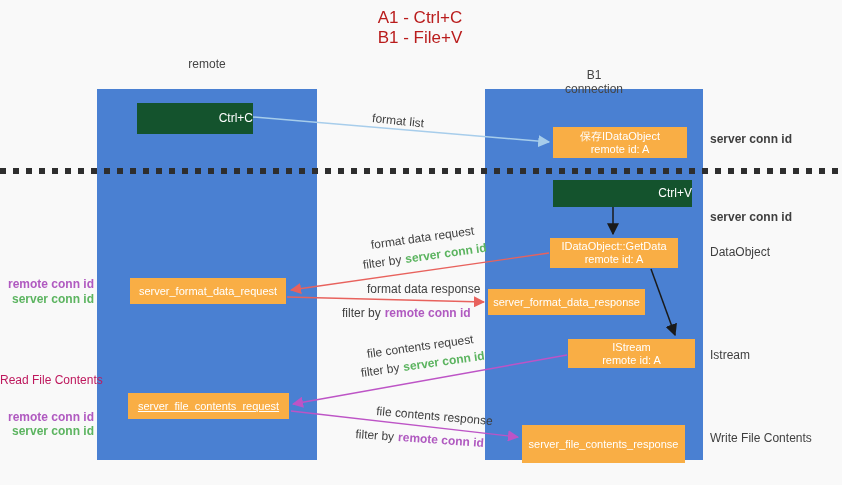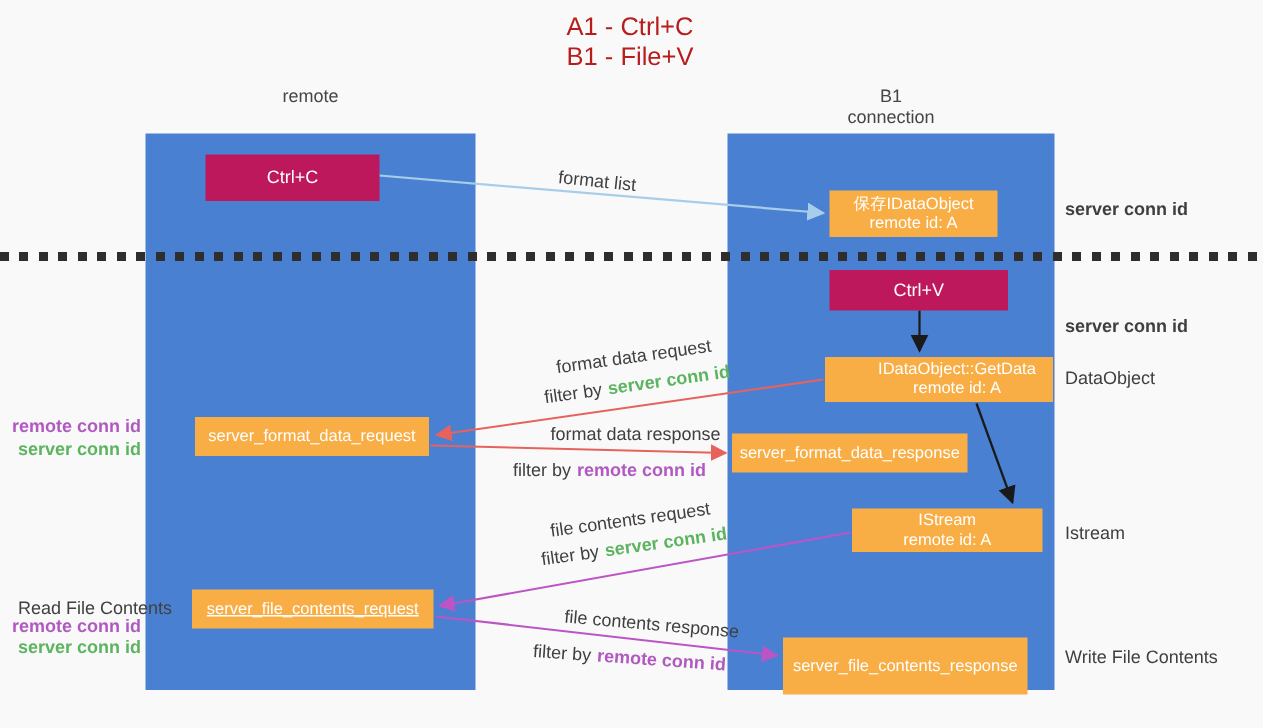--- a/index.html
+++ b/index.html
@@ -20,41 +20,41 @@
     text-align:center;color:#b91c1c;
     font-size:17px;line-height:20px;
     z-index:6;
   }
   
   .lane-header{
     top:57px;text-align:center;color:#454545;
     font-size:12px;line-height:14px;z-index:6;
   }
   .lane-header.left{left:97px;width:220px;}
-  .lane-header.right{left:485px;width:218px;}
+  .lane-header.right{left:485px;width:218px;margin-top:11px;}
   
   .lane{
     top:89px;height:371px;background:#4a80d2;z-index:1;
   }
   .lane.left{left:97px;width:220px;}
   .lane.right{left:485px;width:218px;}
   
   .divider{
     left:0;top:168px;width:842px;height:6px;z-index:2;
     background:repeating-linear-gradient(to right,#2e2e2e 0 6px,transparent 6px 13px);
   }
   
   .arrow-layer{left:0;top:0;width:842px;height:485px;z-index:3;}
   
   .node{
     z-index:4;color:#fff;text-align:center;
     display:flex;flex-direction:column;justify-content:center;
     font-size:11px;line-height:13px;
   }
-  .node.green{background:#be185d;}
+  .node.green{background:#14532d;align-items:flex-end;}
   .node.orange{background:#f9ae45;}
   .node.ctrl{font-size:12px;}
   
   .lbl{
     z-index:5;font-size:12px;color:#3f3f3f;white-space:nowrap;
     transform-origin:left top;
   }
   .lbl b.green, .green-lbl{color:#5cb460;font-weight:bold;}
   .lbl b.purple, .purple-lbl{color:#b05ac0;font-weight:bold;}
   .filter-prefix{margin-right:4px;}
@@ -110,30 +110,30 @@
     <line x1="549" y1="253" x2="291" y2="290" stroke="#e8625d" stroke-width="1.4" marker-end="url(#m-red)"></line>
     <line x1="287" y1="297" x2="484" y2="302" stroke="#e8625d" stroke-width="1.4" marker-end="url(#m-red)"></line>
     <line x1="567" y1="355" x2="293" y2="404" stroke="#bd54c6" stroke-width="1.4" marker-end="url(#m-mag)"></line>
     <line x1="291" y1="411" x2="518" y2="437" stroke="#bd54c6" stroke-width="1.4" marker-end="url(#m-mag)"></line>
   </svg>
 
   <div class="abs node green ctrl" style="left:137px;top:103px;width:116px;height:31px;">
     <div>Ctrl+C</div>
   </div>
 
-  <div class="abs node orange" style="left:553px;top:127px;width:112px;height:31px;">
+  <div class="abs node orange" style="left:553px;top:127px;width:134px;height:31px;">
     <div>保存IDataObject</div>
     <div>remote id: A</div>
   </div>
 
-  <div class="abs node green ctrl" style="left:553px;top:180px;width:119px;height:27px;">
+  <div class="abs node green ctrl" style="left:553px;top:180px;width:119px;height:27px;padding-left:20px;">
     <div>Ctrl+V</div>
   </div>
 
-  <div class="abs node orange" style="left:550px;top:238px;width:128px;height:30px;padding-left:24px;">
+  <div class="abs node orange" style="left:550px;top:238px;width:128px;height:30px;">
     <div>IDataObject::GetData</div>
     <div>remote id: A</div>
   </div>
 
   <div class="abs node orange" style="left:488px;top:289px;width:157px;height:26px;">
     <div>server_format_data_response</div>
   </div>
 
   <div class="abs node orange" style="left:130px;top:278px;width:156px;height:26px;">
     <div>server_format_data_request</div>
@@ -169,21 +169,21 @@
     <span class="filter-prefix">filter by</span><b class="green">server conn id</b>
   </div>
 
   <div class="abs lbl" style="left:377px;top:404px;transform:rotate(5deg);">file contents response</div>
   <div class="abs lbl" style="left:356px;top:427px;transform:rotate(4deg);">
     <span class="filter-prefix">filter by</span><b class="purple">remote conn id</b>
   </div>
 
   <div class="abs side-left purple-lbl" style="top:277px;">remote conn id</div>
   <div class="abs side-left green-lbl" style="top:292px;">server conn id</div>
-  <div class="abs side-left" style="top:398px;color:#404040;padding-left:12px;">Read File Contents</div>
+  <div class="abs side-left" style="top:373px;color:#be185d;">Read File Contents</div>
   <div class="abs side-left purple-lbl" style="top:410px;">remote conn id</div>
   <div class="abs side-left green-lbl" style="top:424px;">server conn id</div>
 
   <div class="abs side-right green-lbl" style="top:132px;">server conn id</div>
   <div class="abs side-right green-lbl" style="top:210px;">server conn id</div>
   <div class="abs side-right" style="top:245px;">DataObject</div>
   <div class="abs side-right" style="top:348px;">Istream</div>
   <div class="abs side-right" style="top:431px;">Write File Contents</div>
 
 </div>

